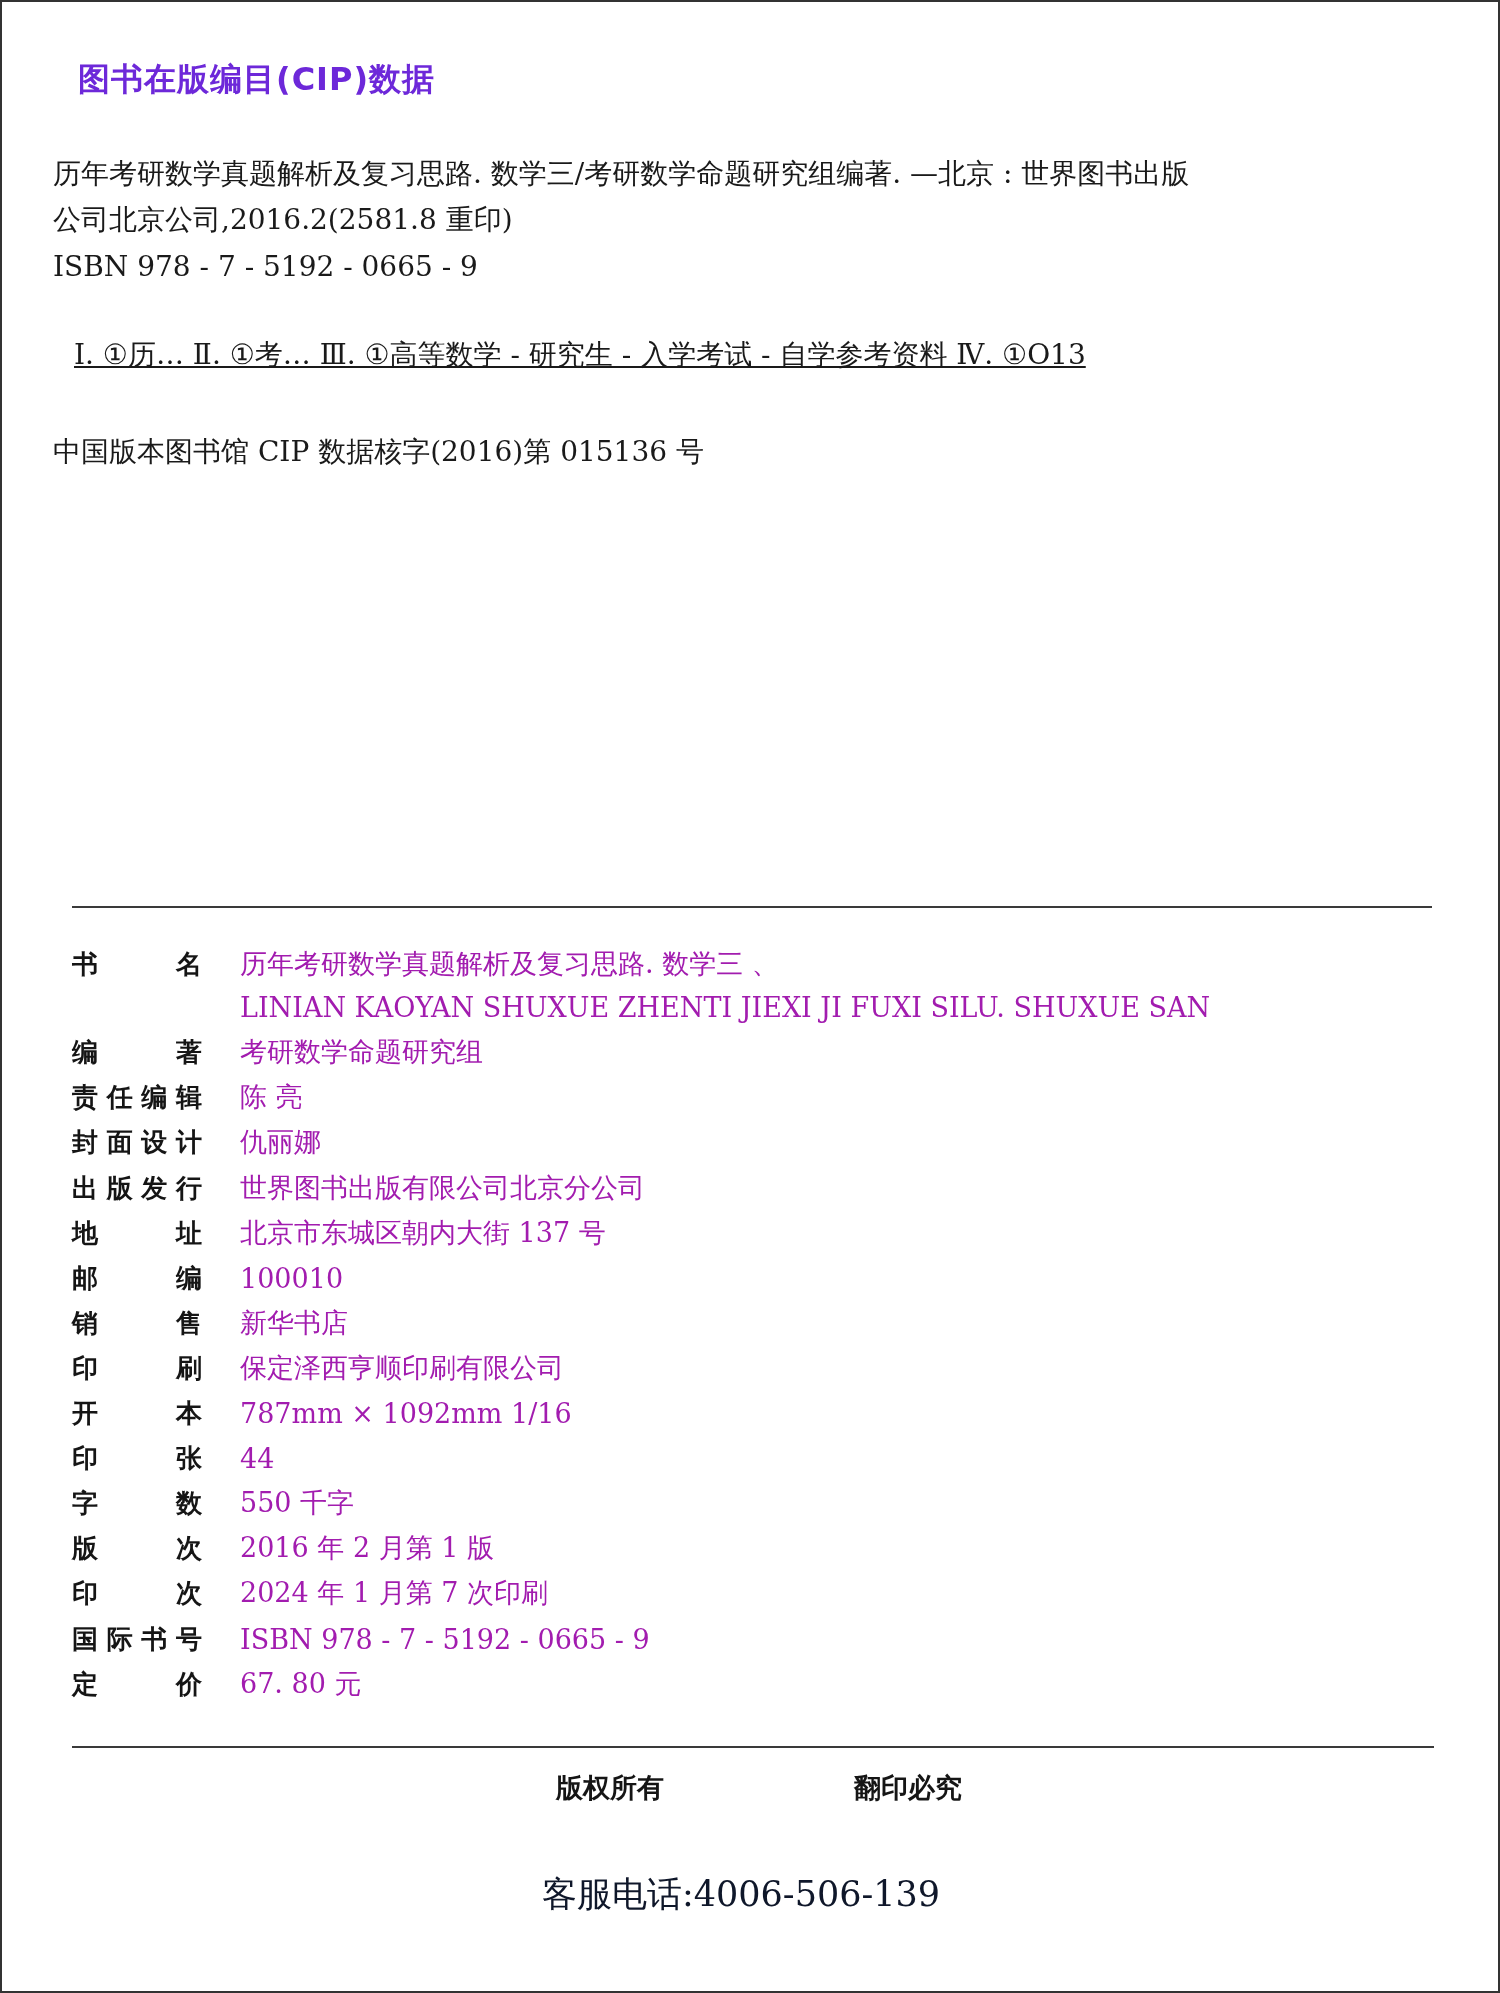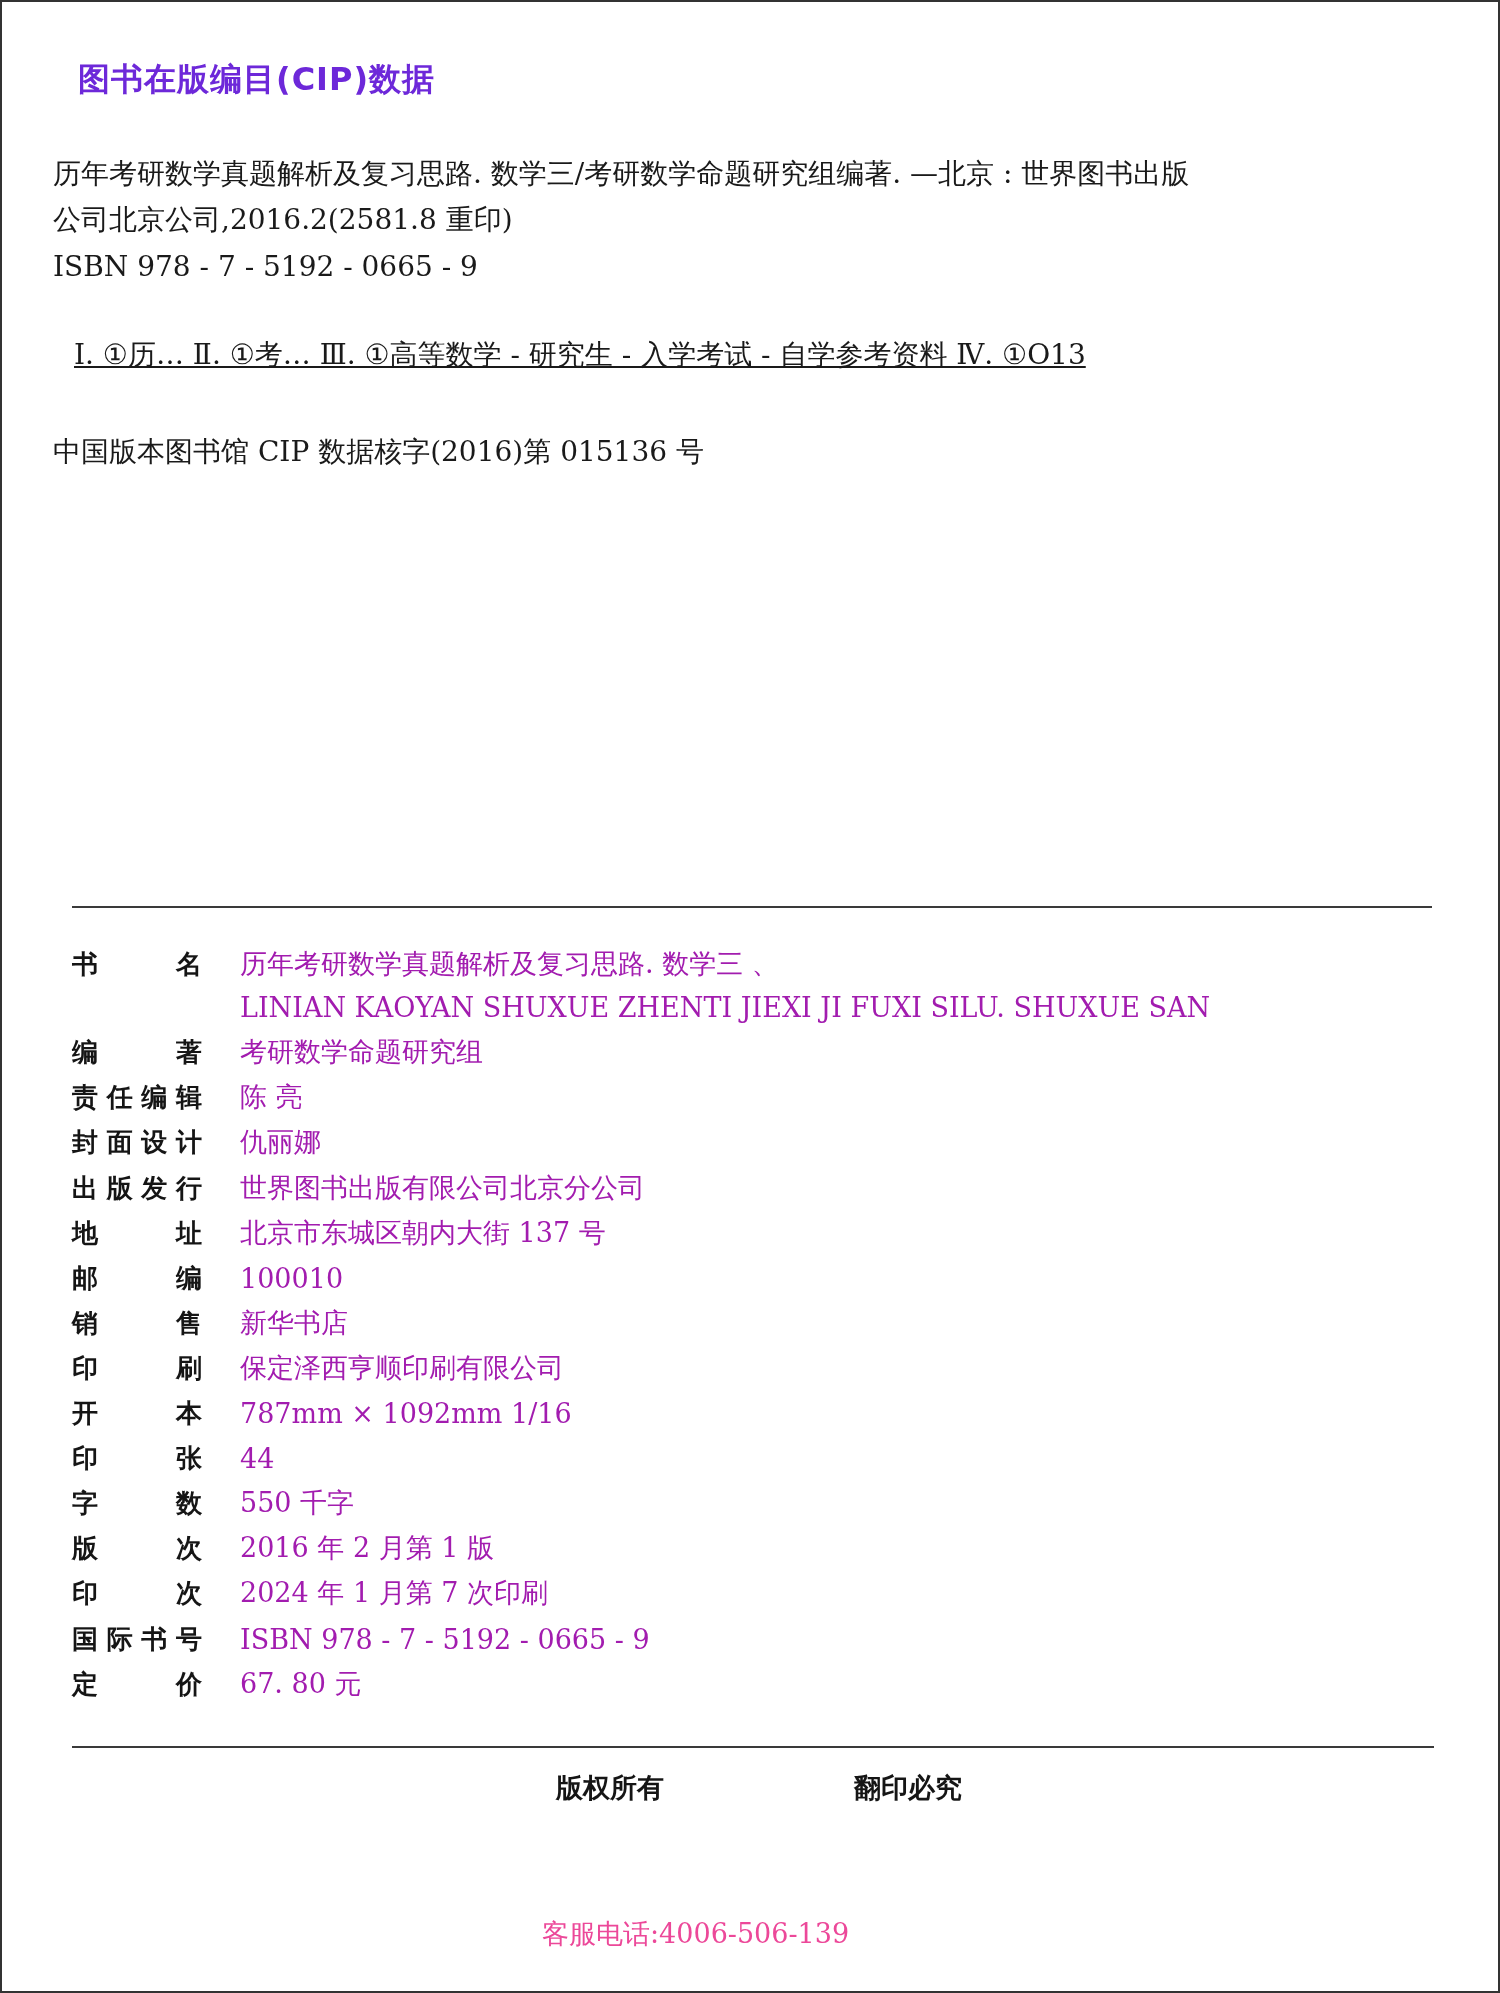--- a/index.html
+++ b/index.html
@@ -76,24 +76,23 @@
       line-height: 40px;
       color: #151515;
     }
     .notice {
       font-size: 26px;
       line-height: 40px;
       letter-spacing: 3px;
       color: #1a1a1a;
     }
     .phone {
-      font-size: 27px;
-      line-height: 40px;
-      color: #ec4899;
-      margin-top: 40px;
+      font-size: 35px;
+      line-height: 40px;
+      color: #0f172a;
     }
   </style>
 </head>
 <body>
 
 <div class="page-frame">
 
   <div class="abs cip-title">图书在版编目(CIP)数据</div>
 
   <div class="abs cip-line" style="top:152px;">历年考研数学真题解析及复习思路. 数学三/考研数学命题研究组编著. —北京 : 世界图书出版</div>

